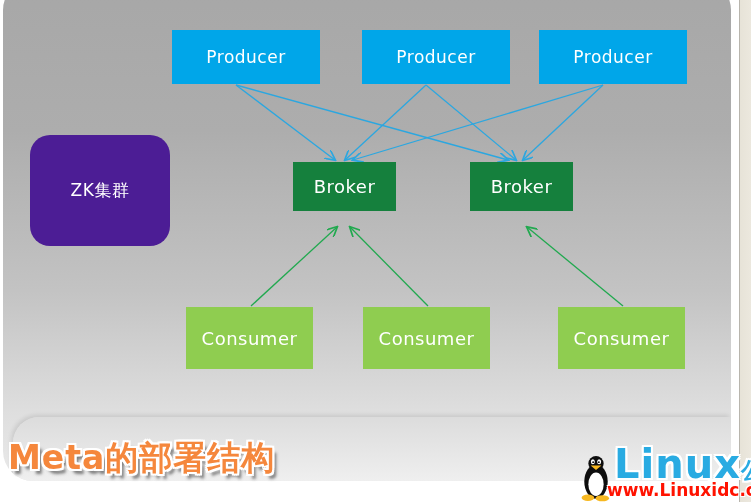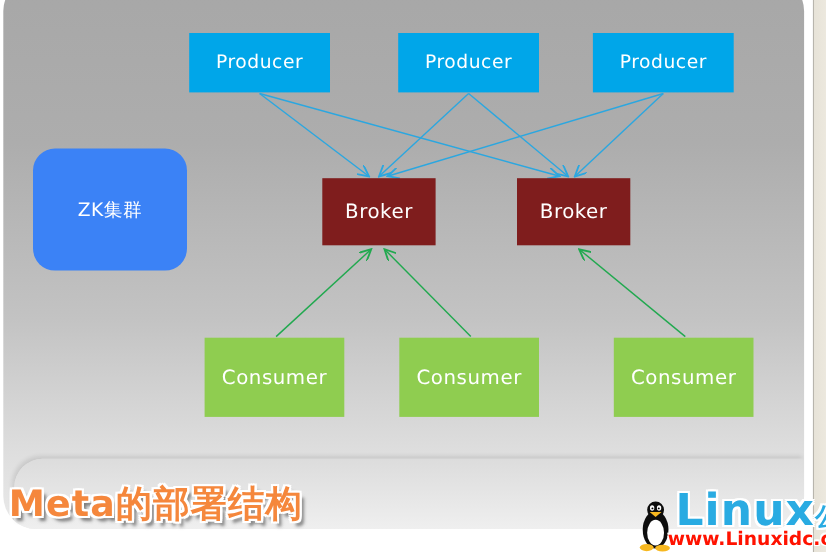--- a/index.html
+++ b/index.html
@@ -21,28 +21,28 @@
     position:absolute;left:10px;top:437px;right:0;bottom:0;
     border-top-left-radius:26px;
     background:linear-gradient(180deg,#dcdcdc,#efefef);
     box-shadow:-2px -2px 4px rgba(0,0,0,0.10);
   }
   
   .node{
     position:absolute;display:flex;align-items:center;justify-content:center;
     color:#ffffff;letter-spacing:0.5px;
   }
-  .producer{width:128px;height:54px;background:#00a6e9;font-size:17px;}
+  .producer{width:148px;height:54px;background:#00a6e9;font-size:17px;}
   .p1{left:172px;top:30px;} .p2{left:362px;top:30px;} .p3{left:539px;top:30px;}
-  .broker{width:103px;height:61px;background:#7f1d1d;font-size:18px;}
+  .broker{width:103px;height:49px;background:#15803d;font-size:18px;}
   .b1{left:293px;top:162px;} .b2{left:470px;top:162px;}
-  .consumer{width:127px;height:72px;background:#8fcd50;font-size:18px;}
+  .consumer{width:127px;height:62px;background:#8fcd50;font-size:18px;}
   .c1{left:186px;top:307px;} .c2{left:363px;top:307px;} .c3{left:558px;top:307px;}
   .zk{
-    left:30px;top:135px;width:140px;height:111px;background:#3b82f6;
+    left:30px;top:135px;width:140px;height:111px;background:#4c1d95;
     border-radius:20px;font-size:17px;
   }
   .edges{position:absolute;left:0;top:0;width:751px;height:502px;pointer-events:none;}
   
   .slide-title{
     position:absolute;left:8px;top:436px;
     font-size:33px;font-weight:bold;color:#f5873c;letter-spacing:1px;
     text-shadow:
       -2px -2px 0 #ffffff, 2px -2px 0 #ffffff, -2px 2px 0 #ffffff, 2px 2px 0 #ffffff,
       -2px 0 0 #ffffff, 2px 0 0 #ffffff, 0 -2px 0 #ffffff, 0 2px 0 #ffffff,

